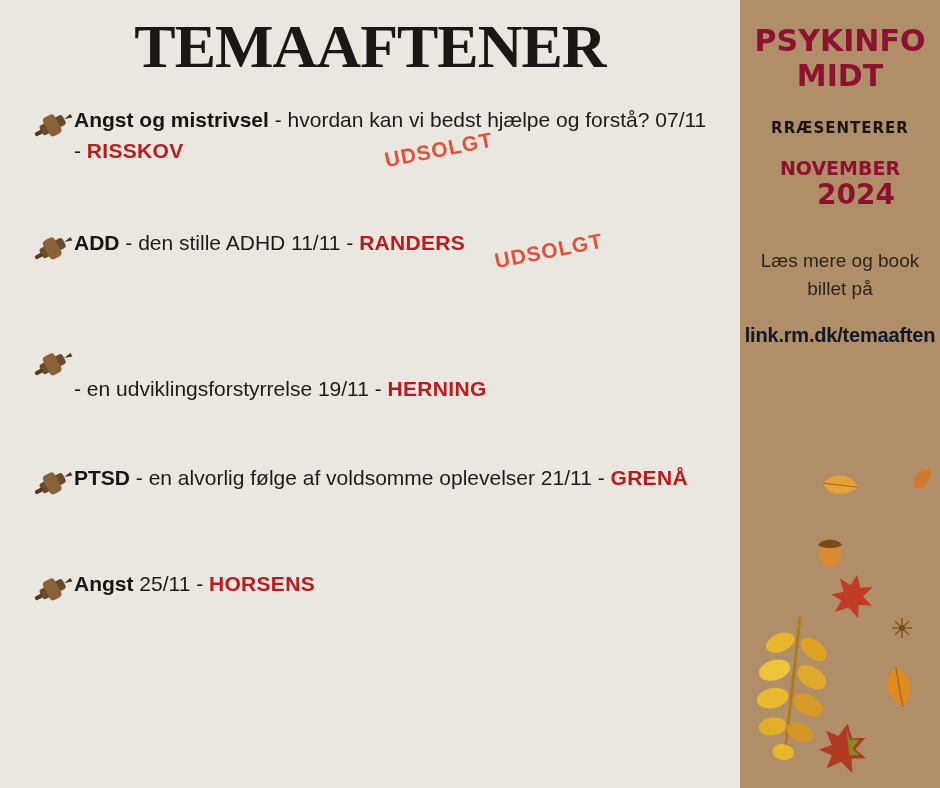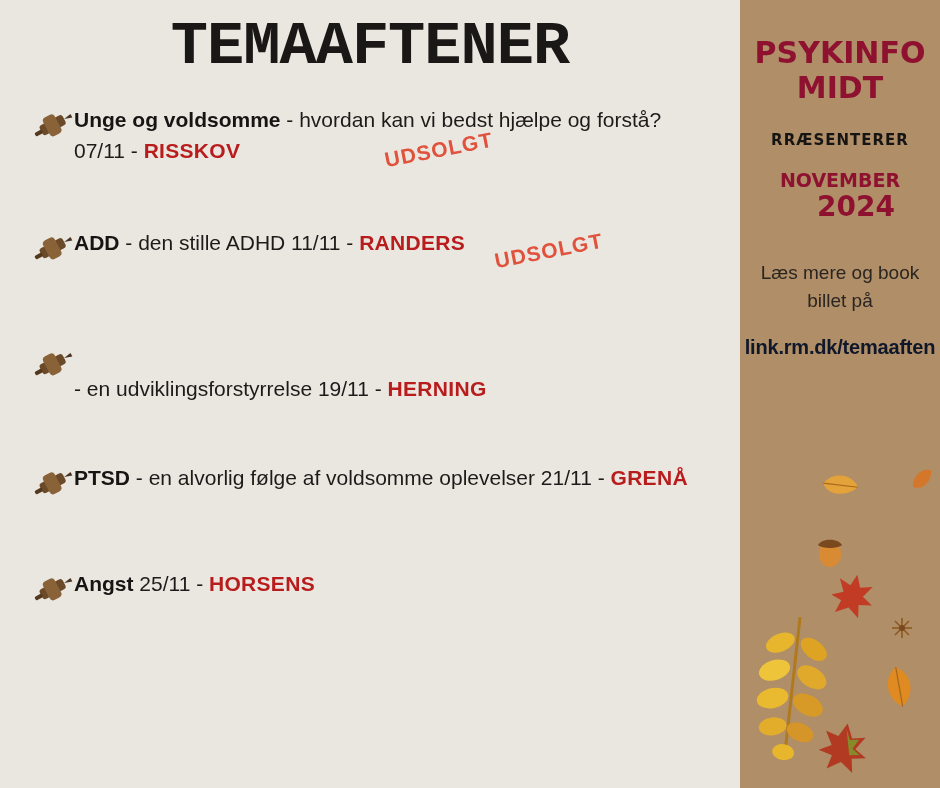--- a/index.html
+++ b/index.html
@@ -22,21 +22,21 @@
   }
   
   .main {
     position: relative;
     width: 740px;
     height: 788px;
     background: #eae7e1;
     box-sizing: border-box;
   }
   .poster-title {
-    font-family: Liberation Mono, monospace;
+    font-family: Liberation Serif, serif;
     font-weight: bold;
     font-size: 62px;
     letter-spacing: -1px;
     color: #191816;
     text-align: center;
     padding-top: 14px;
     line-height: 1.05;
   }
   .events {
     margin-top: 26px;
@@ -104,21 +104,21 @@
     text-align: center;
     box-sizing: border-box;
     overflow: hidden;
   }
   .sb-brand {
     font-family: "DejaVu Sans", sans-serif;
     font-weight: bold;
     font-size: 30px;
     color: #8e1230;
     line-height: 1.15;
-    padding-top: 36px;
+    padding-top: 24px;
     letter-spacing: 0px;
   }
   .sb-presents {
     font-family: "DejaVu Sans", sans-serif;
     font-weight: bold;
     font-size: 15px;
     color: #171513;
     letter-spacing: 1px;
     margin-top: 26px;
   }
@@ -179,21 +179,21 @@
           <svg width="44" height="34" viewBox="0 0 44 34">
             <g transform="rotate(-28 22 17)">
               <rect x="10" y="11" width="26" height="11" rx="3" fill="#6b4a2a"></rect>
               <rect x="16" y="6" width="13" height="21" rx="4" fill="#8a6238"></rect>
               <path d="M36 16.5 L44 15 L44 19 Z" fill="#4a3320"></path>
               <rect x="3" y="15" width="8" height="4" rx="1.5" fill="#55391f"></rect>
             </g>
           </svg>
         </span>
         <div class="event-text">
-          <b>Unge og voldsomme</b><span> - hvordan kan vi bedst hjælpe og forstå? 07/11 - </span><span class="place">RISSKOV</span>
+          <b>Angst og mistrivsel</b><span> - hvordan kan vi bedst hjælpe og forstå? 07/11 - </span><span class="place">RISSKOV</span>
           <span class="sold-out so-1">UDSOLGT</span>
         </div>
       </div>
 
       <div class="event ev-1">
         <span class="pin">
           <svg width="44" height="34" viewBox="0 0 44 34">
             <g transform="rotate(-28 22 17)">
               <rect x="10" y="11" width="26" height="11" rx="3" fill="#6b4a2a"></rect>
               <rect x="16" y="6" width="13" height="21" rx="4" fill="#8a6238"></rect>

